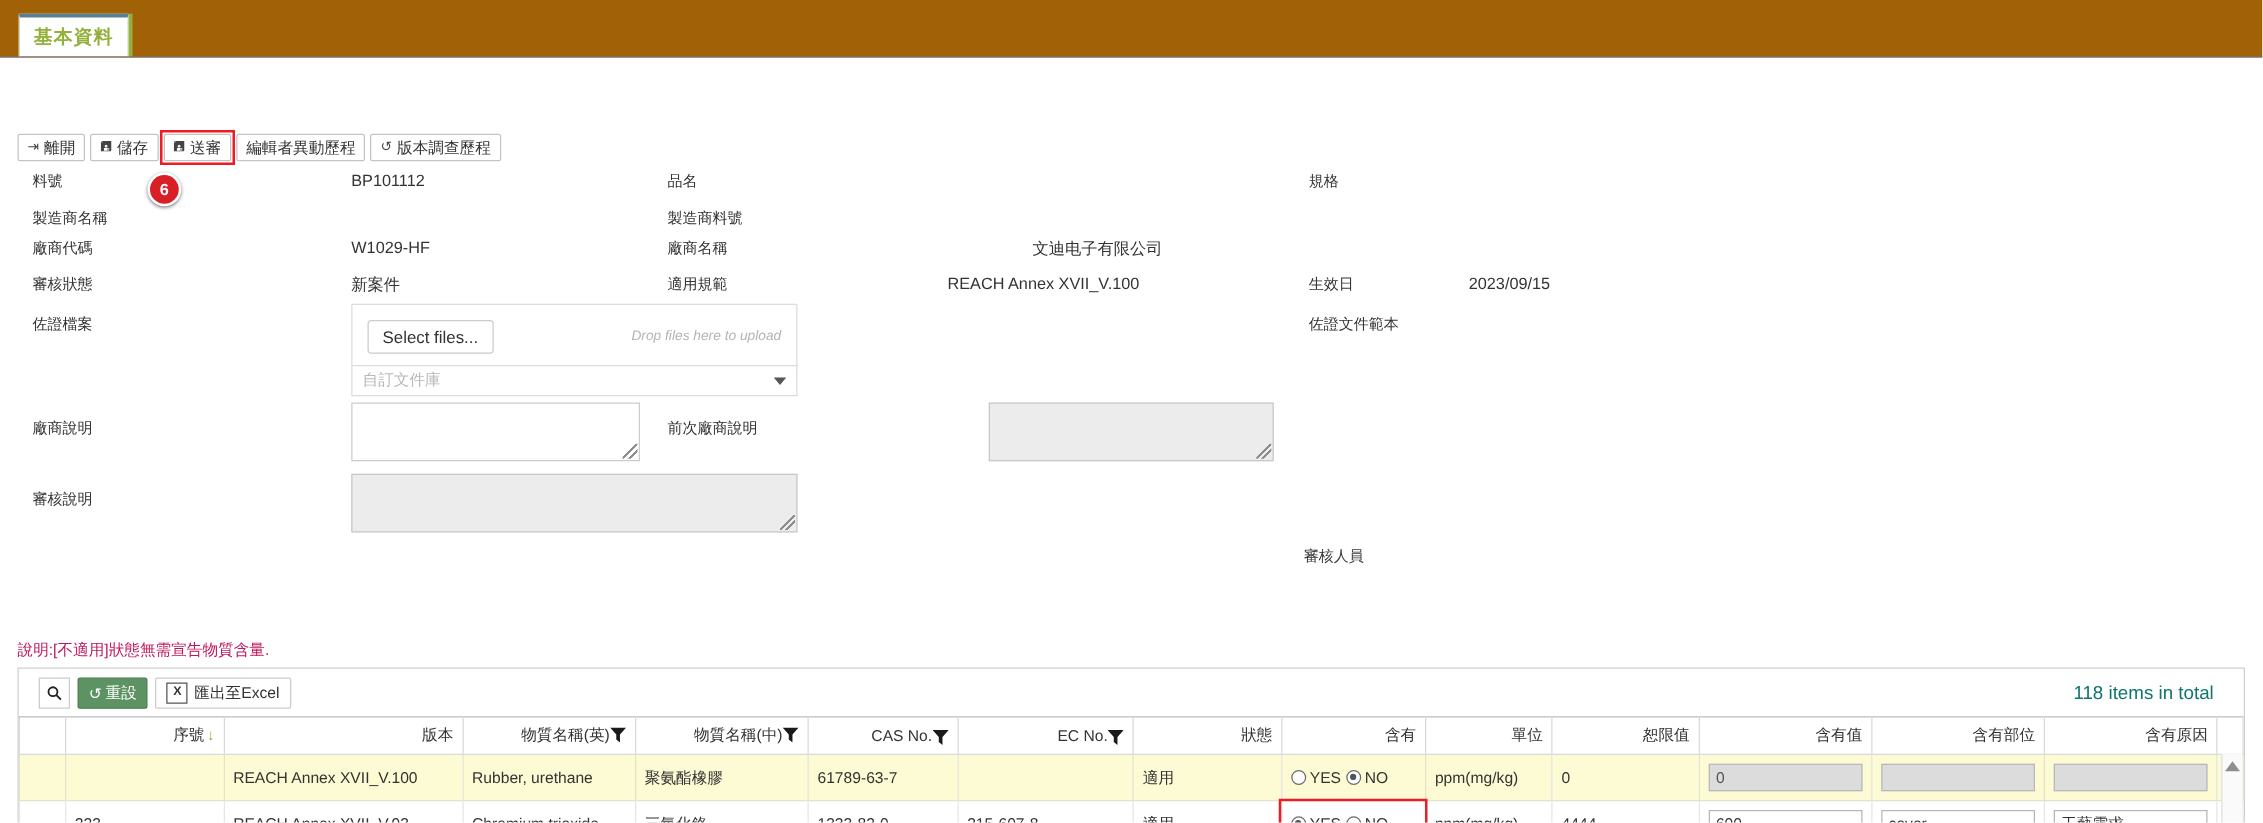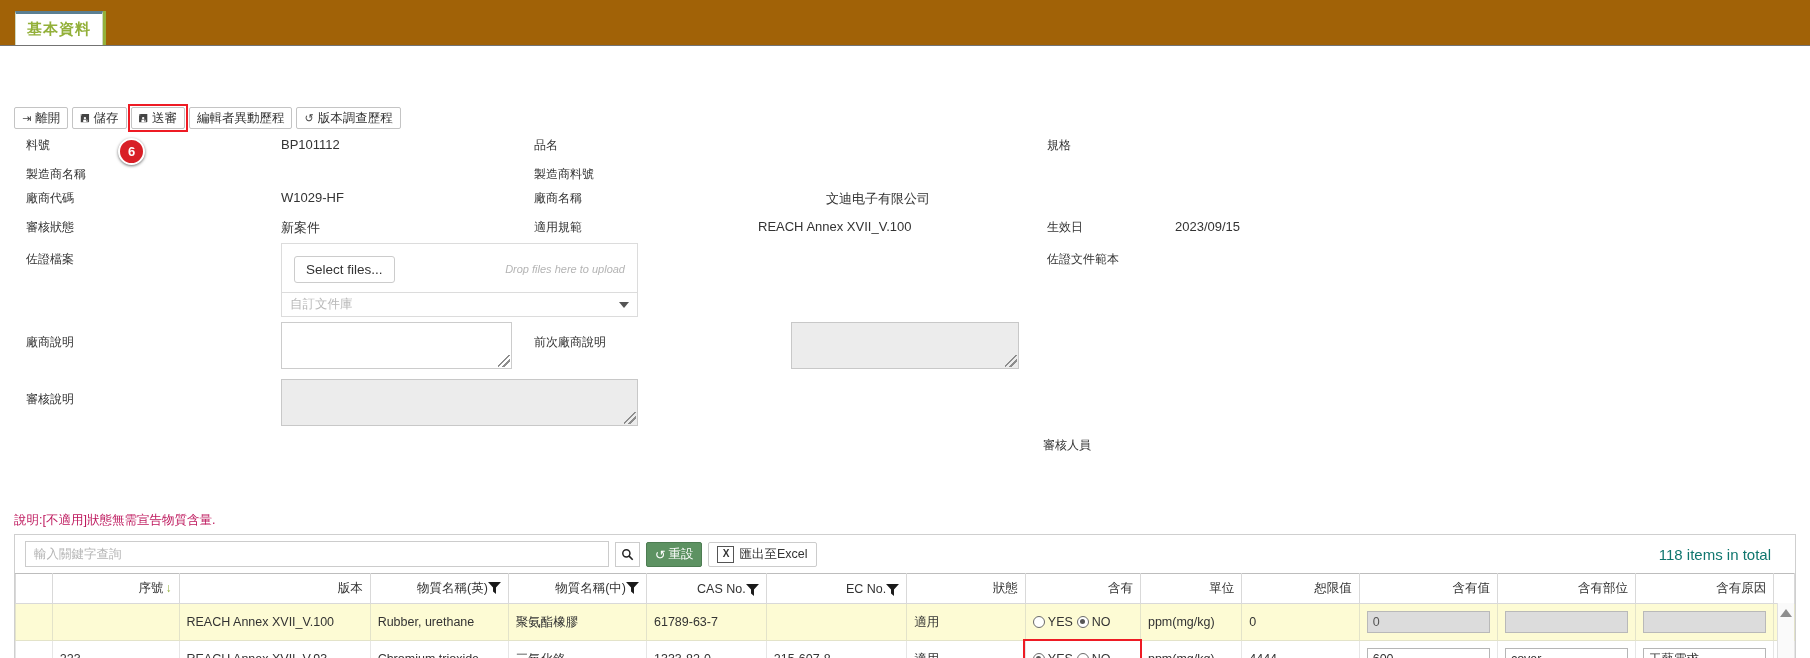--- a/index.html
+++ b/index.html
@@ -446,23 +446,20 @@
 
     <div class="frow flabel" style="left:1043px; top:305px;">審核人員</div>
     <div class="frow fvalue" style="left:1180px; top:305px;"></div>
   </div>
 
   <div class="note">說明:[不適用]狀態無需宣告物質含量.</div>
 
   <div class="gridpanel">
 
     <div class="gridtools">
-      <div class="searchbox">
-        <span>輸入關鍵字查詢</span>
-      </div>
       <div class="icbtn">
         <svg width="13" height="13" viewBox="0 0 16 16">
           <circle cx="6.6" cy="6.6" r="4.4" stroke="#222" stroke-width="1.8" fill="none"></circle>
           <line x1="10" y1="10" x2="14.4" y2="14.4" stroke="#222" stroke-width="2"></line>
         </svg>
       </div>
       <div class="gbtn">
         <span>↺</span>
         <span>重設</span>
       </div>

